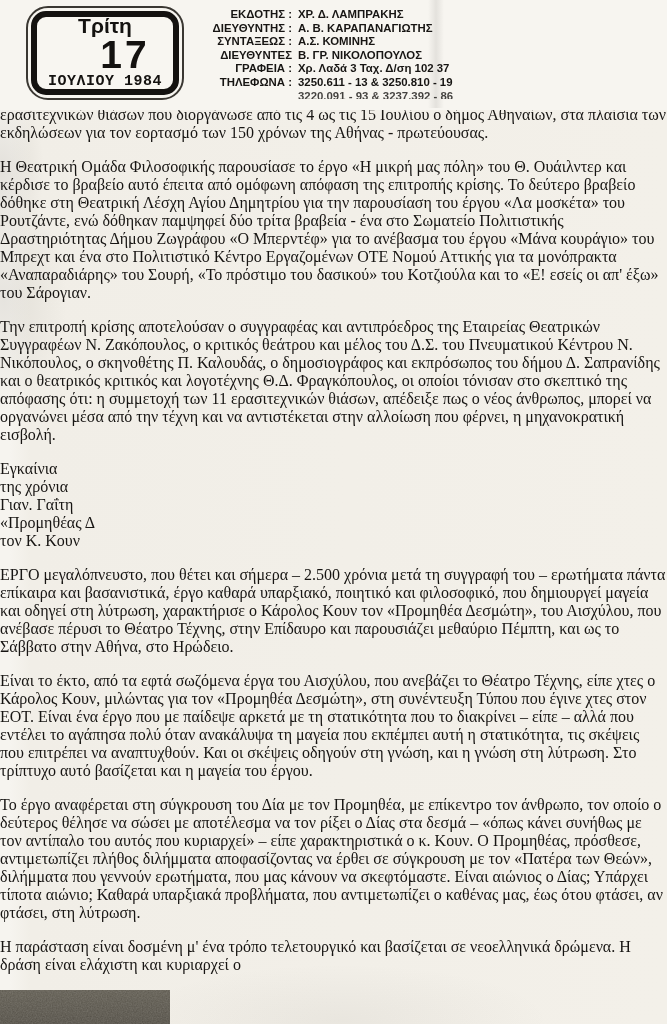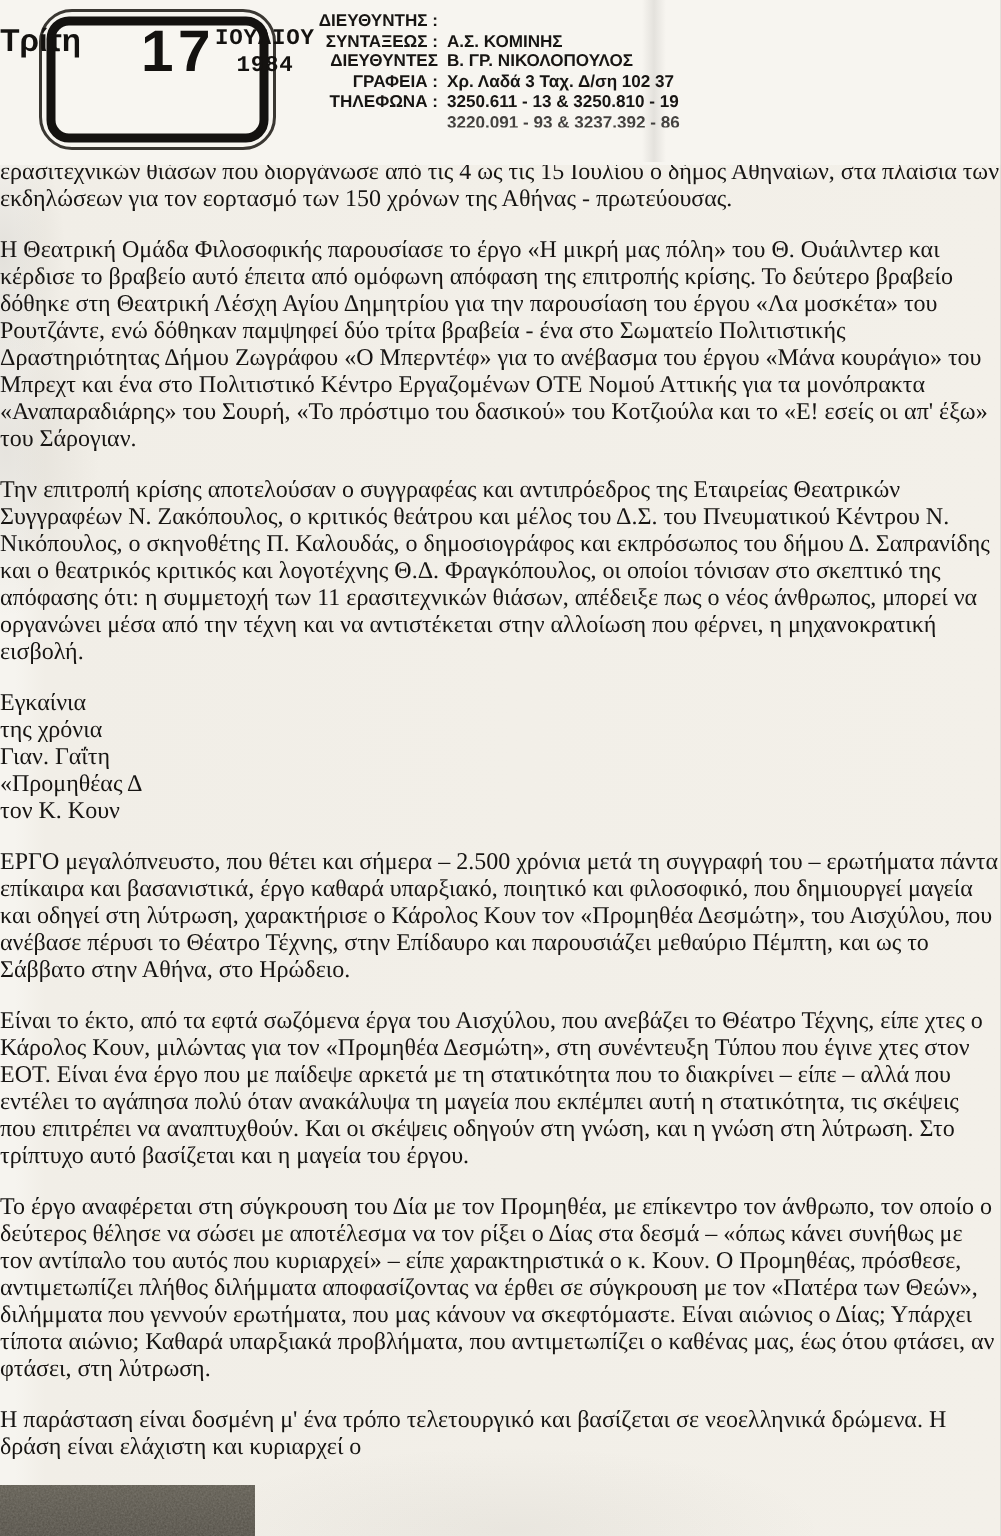--- a/index.html
+++ b/index.html
@@ -11,21 +11,21 @@
           linear-gradient(90deg,#f6f4ef 0 10px,#f1eee7 30px,#f3f0e9 100%);
         font-family:"Liberation Serif","DejaVu Serif",serif;color:#171513;}
   
   .masthead{position:absolute;left:0;top:0;width:667px;height:110px;background:#f7f5f0;}
   .streak{position:absolute;left:428px;top:0;width:16px;height:108px;
           background:linear-gradient(90deg,transparent,rgba(60,55,50,.10),transparent);}
   .date-box-outer{position:absolute;left:26px;top:6px;width:158px;height:94px;
           border:2px solid #3a3732;border-radius:22px;padding:3px;box-sizing:border-box;}
   .date-box{width:100%;height:100%;box-sizing:border-box;border:6px solid #141210;border-radius:15px;
           background:#f8f6f1;text-align:center;font-family:"Liberation Sans","DejaVu Sans",sans-serif;
-          font-weight:bold;color:#141210;display:flex;justify-content:center;}
+          font-weight:bold;color:#141210;display:flex;flex-direction:column;justify-content:center;}
   .date-day-name{font-size:21px;line-height:22px;}
   .date-day{font-size:39px;line-height:36px;letter-spacing:3px;padding-left:40px;}
   .date-my{font-size:15px;line-height:18px;letter-spacing:.5px;font-family:Liberation Mono, monospace;}
   .info-block{position:absolute;left:192px;top:8px;width:320px;
           font-family:"Liberation Sans","DejaVu Sans",sans-serif;font-weight:bold;
           font-size:11.4px;line-height:13.6px;color:#19161").  ;}
   .info-block{color:#191613;}
   .info-row{display:grid;grid-template-columns:100px 1fr;column-gap:6px;}
   .info-label{text-align:right;white-space:nowrap;}
   .info-value{text-align:left;white-space:nowrap;}
@@ -82,21 +82,26 @@
     <div class="date-box-outer">
       <div class="date-box">
         <div class="date-day-name">Τρίτη</div>
         <div class="date-day">17</div>
         <div class="date-my">ΙΟΥΛΙΟΥ 1984</div>
       </div>
     </div>
     <div class="info-block">
       <div>
           <div class="info-row">
+            <span class="info-label">ΕΚΔΟΤΗΣ :</span>
+            <span class="info-value">ΧΡ. Δ. ΛΑΜΠΡΑΚΗΣ</span>
+          </div>
+          <div class="info-row">
             <span class="info-label">ΔΙΕΥΘΥΝΤΗΣ :</span>
+            <span class="info-value">Α. Β. ΚΑΡΑΠΑΝΑΓΙΩΤΗΣ</span>
           </div>
           <div class="info-row">
             <span class="info-label">ΣΥΝΤΑΞΕΩΣ :</span>
             <span class="info-value">Α.Σ. ΚΟΜΙΝΗΣ</span>
           </div>
           <div class="info-row">
             <span class="info-label">ΔΙΕΥΘΥΝΤΕΣ</span>
             <span class="info-value">Β. ΓΡ. ΝΙΚΟΛΟΠΟΥΛΟΣ</span>
           </div>
           <div class="info-row">

